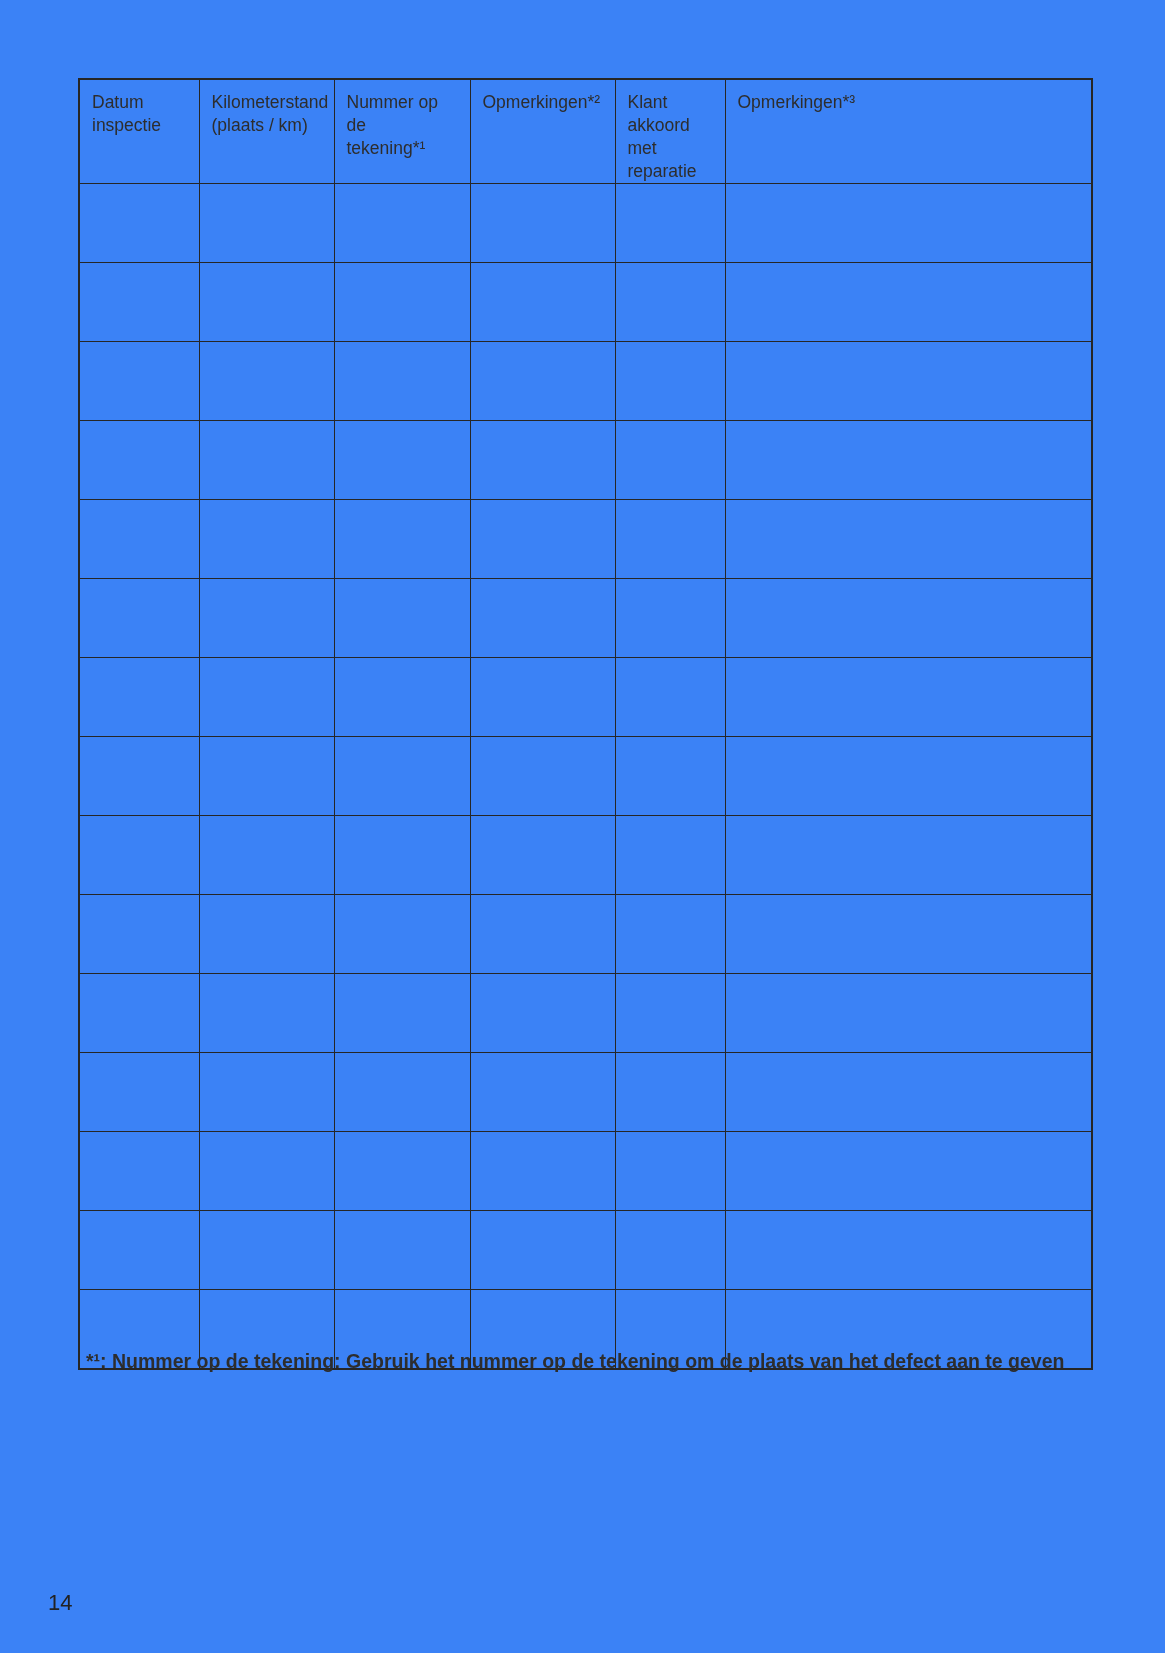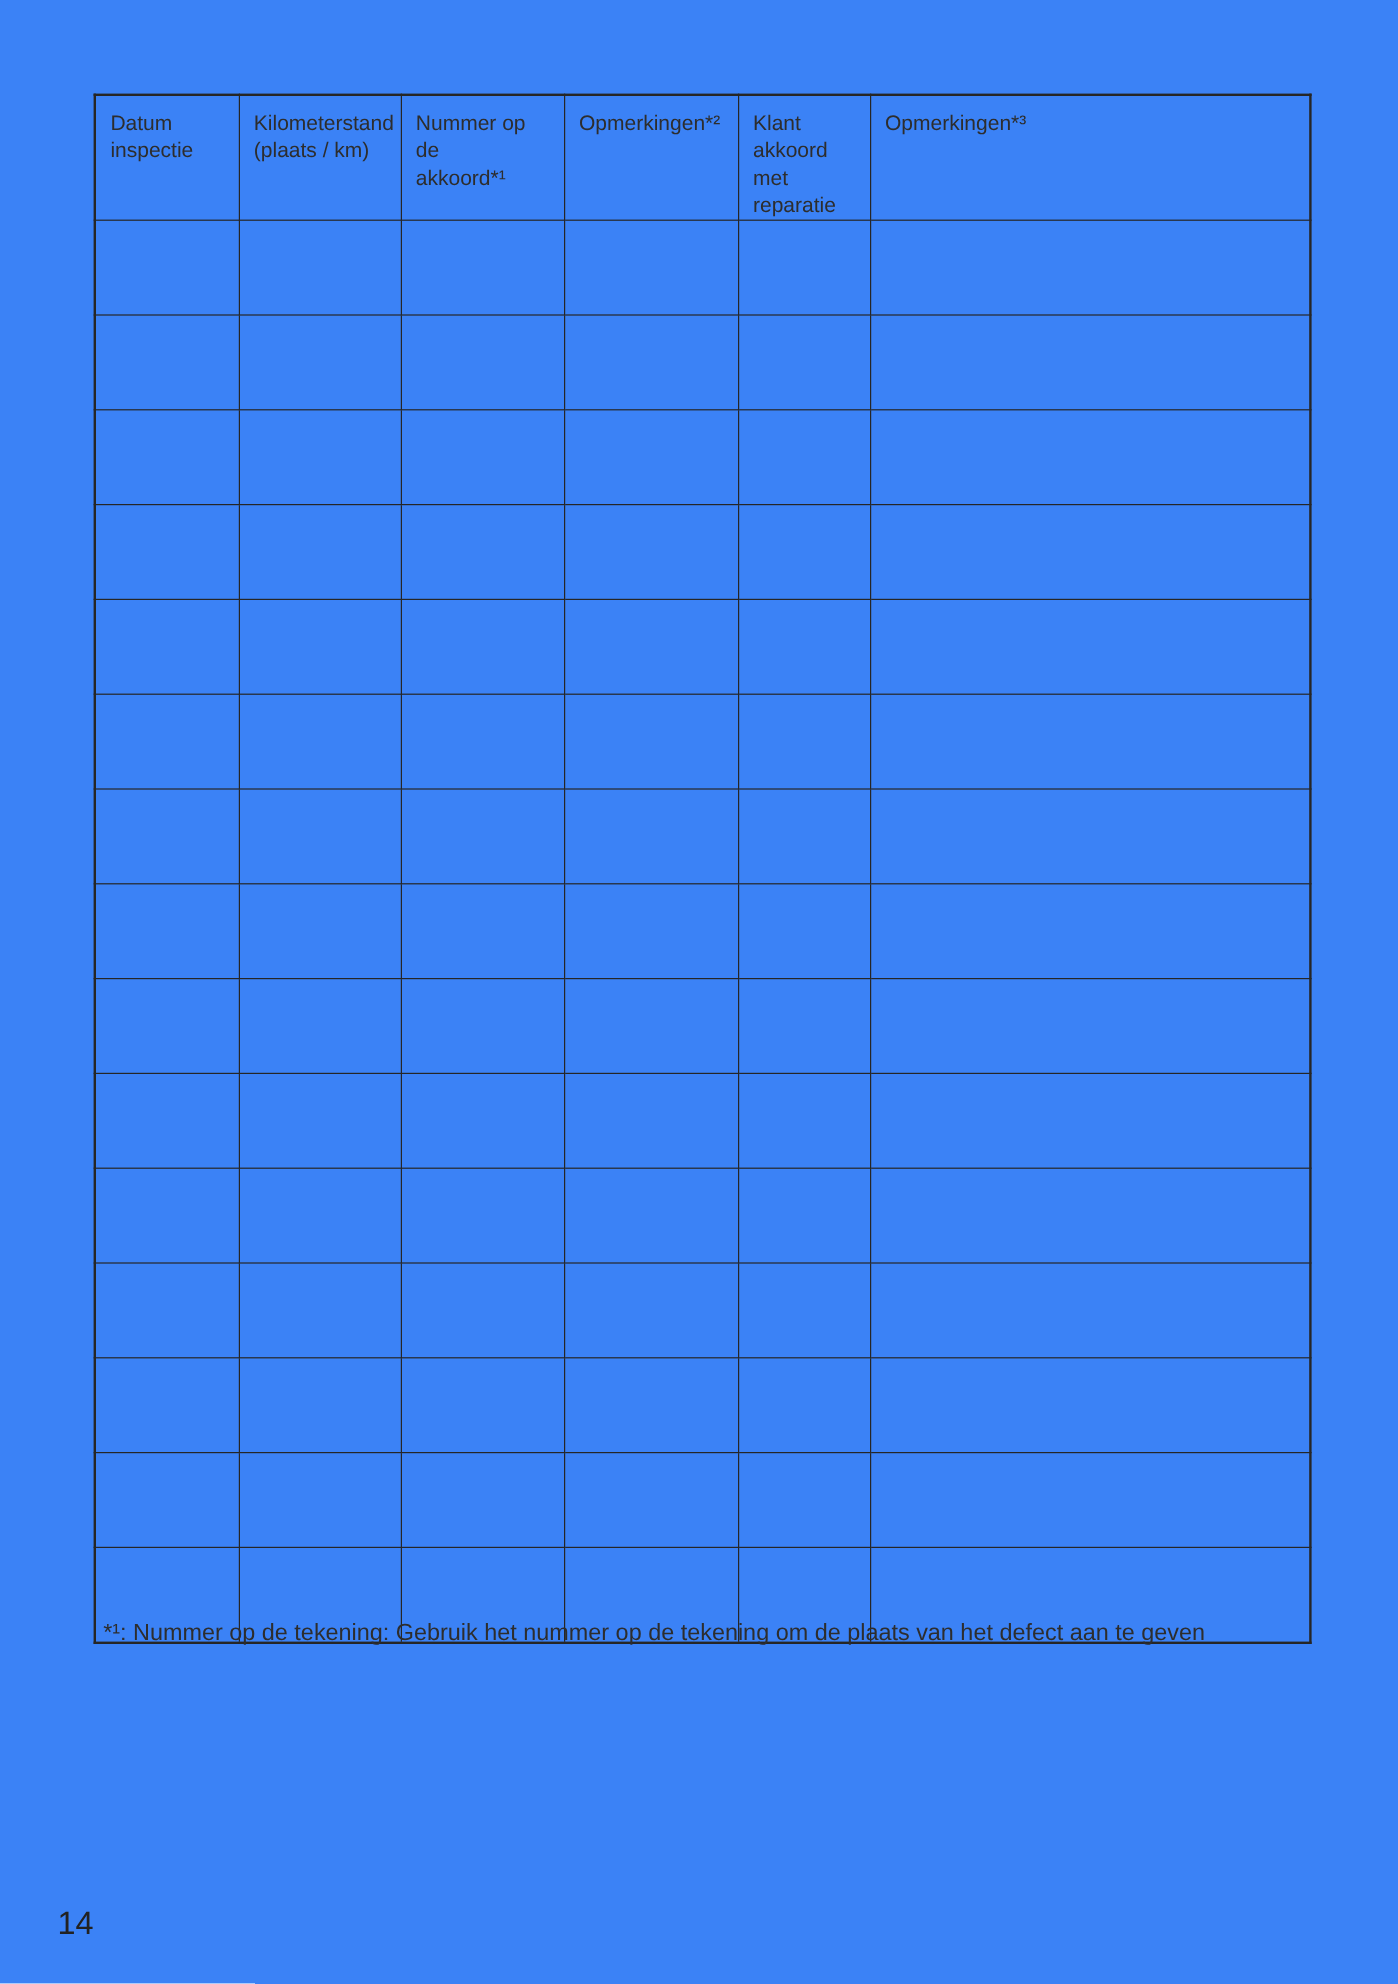--- a/index.html
+++ b/index.html
@@ -52,27 +52,27 @@
     top: 1349px;
     width: 1008px;
     font-size: 19.5px;
     line-height: 25.5px;
     color: #2d2d2d;
   }
   .footnotes p {
     margin: 0;
     padding-left: 26px;
     text-indent: -26px;
-    font-weight: 400;
+    font-weight: 700;
   }
   .page-number {
     position: absolute;
     left: 48px;
     top: 1588px;
-    font-size: 27px;
+    font-size: 22px;
     line-height: 30px;
     color: #222222;
     font-weight: 300;
   }
   col.c1 { width: 120px; }
   col.c2 { width: 135px; }
   col.c3 { width: 136px; }
   col.c4 { width: 145px; }
   col.c5 { width: 110px; }
   col.c6 { width: 367px; }
@@ -91,21 +91,21 @@
         <col class="c5">
         <col class="c6">
     </colgroup>
     <thead>
       <tr>
         <th>Datum
 inspectie</th>
         <th>Kilometerstand
 (plaats / km)</th>
         <th>Nummer op de
-akkoord*¹</th>
+tekening*¹</th>
         <th>Opmerkingen*²</th>
         <th>Klant
 akkoord met
 reparatie</th>
         <th>Opmerkingen*³</th>
       </tr>
     </thead>
     <tbody id="table-body">
         <tr>
           <td></td>

